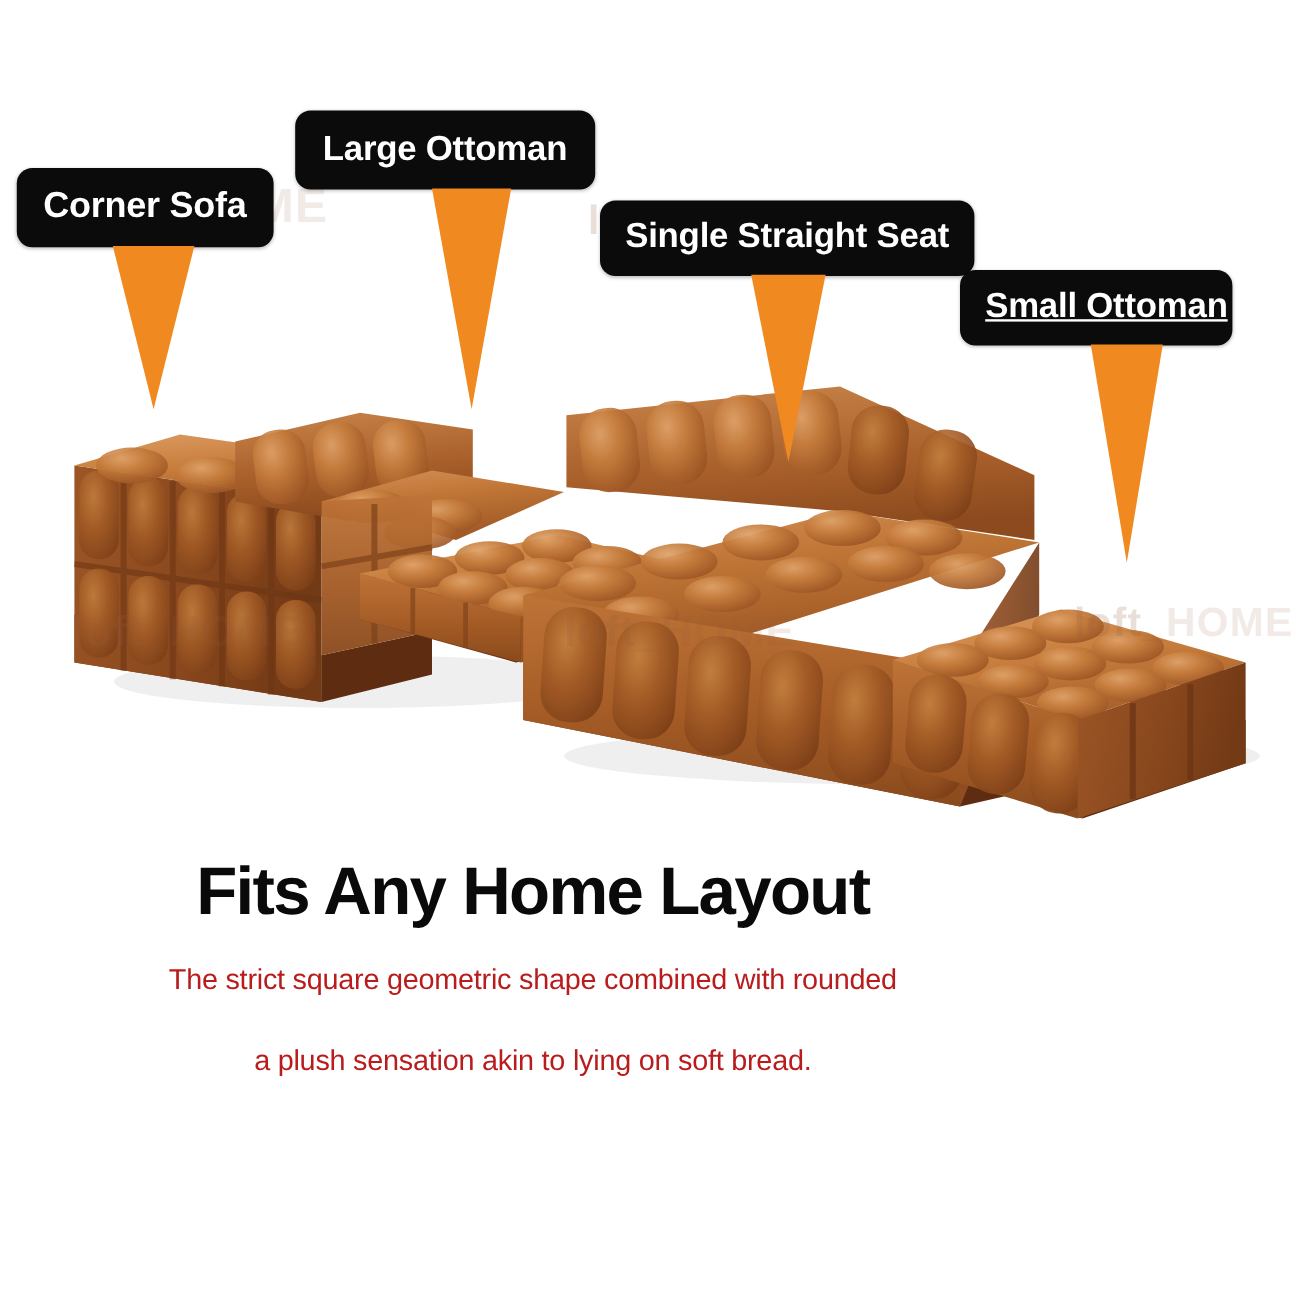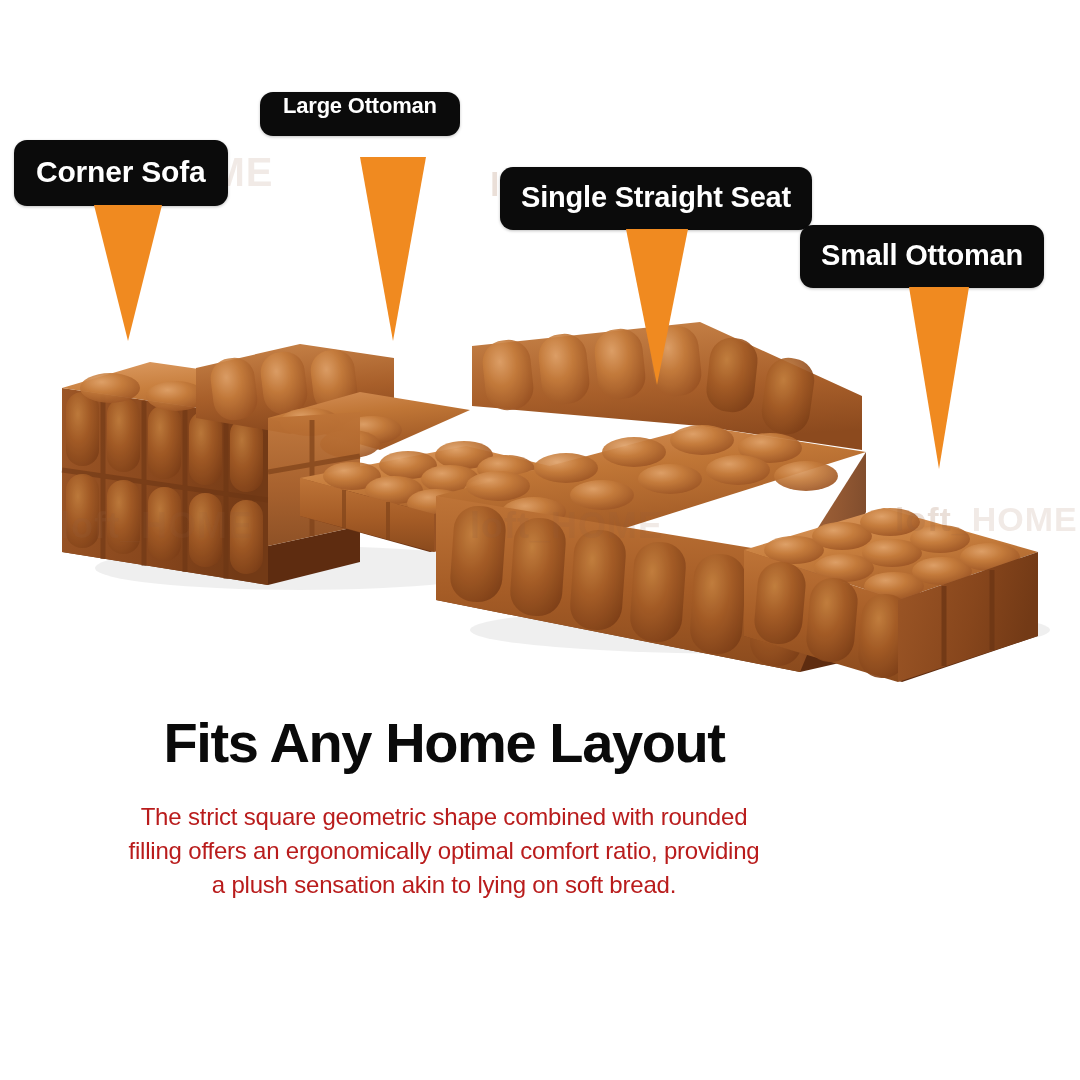--- a/index.html
+++ b/index.html
@@ -50,29 +50,29 @@
   }
   .arrow{position:absolute;}
   .arrow svg{display:block;}
 
   
   #c-corner{left:14px;top:140px;}
   #c-corner .pill{font-size:30px;padding:17px 22px 19px 22px;}
   #c-corner .arrow{left:75px;top:62px;}
 
   #c-large{left:246px;top:92px;}
-  #c-large .pill{font-size:22px;padding:3px 23px 19px 23px;margin-left:14px;}
+  #c-large .pill{font-size:29px;padding:18px 23px 19px 23px;}
   #c-large .arrow{left:110px;top:62px;}
 
   #c-single{left:500px;top:155px;margin-top:12px;}
   #c-single .pill{font-size:29px;padding:16px 21px 18px 21px;}
   #c-single .arrow{left:122px;top:59px;}
 
   #c-small{left:800px;top:225px;}
-  #c-small .pill{font-size:29px;padding:16px 21px 18px 21px;}
+  #c-small .pill{font-size:29px;padding:16px 4px 18px 21px;text-decoration:underline;}
   #c-small .arrow{left:105px;top:59px;}
 
   
   #copy{position:absolute;left:0;top:712px;width:888px;text-align:center;}
   #headline{
     font-size:56px;
     font-weight:700;
     color:#0a0a0a;
     letter-spacing:-1.4px;
     line-height:1.1;
@@ -348,18 +348,18 @@
       <svg width="68" height="188" viewBox="0 0 68 188">
           <polygon points="4,3 64,3 34,185" fill="#F08A20"></polygon>
         </svg>
     </span>
   </div>
 
   <div id="copy">
     <h1 id="headline">Fits Any Home Layout</h1>
     <p id="subcopy">
       <span>The strict square geometric shape combined with rounded</span><br>
-      <span>filling offers an ergonomically optimal comfort ratio, providing</span><br>
+      <br>
       <span>a plush sensation akin to lying on soft bread.</span>
     </p>
   </div>
 
 </div>
 
 </body></html>

